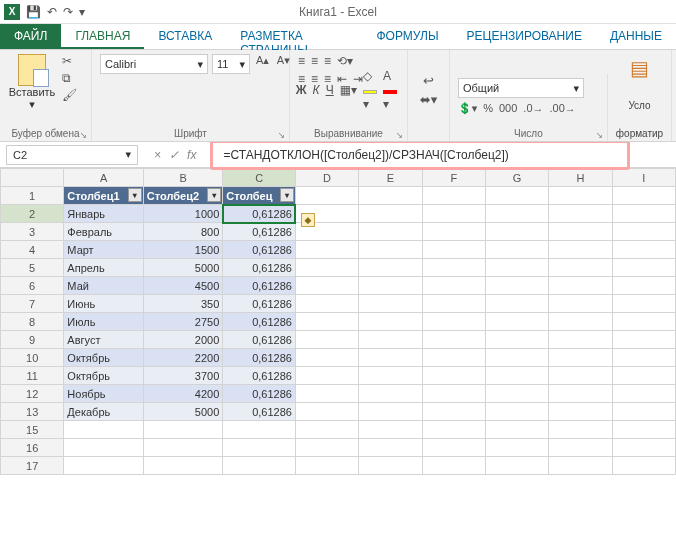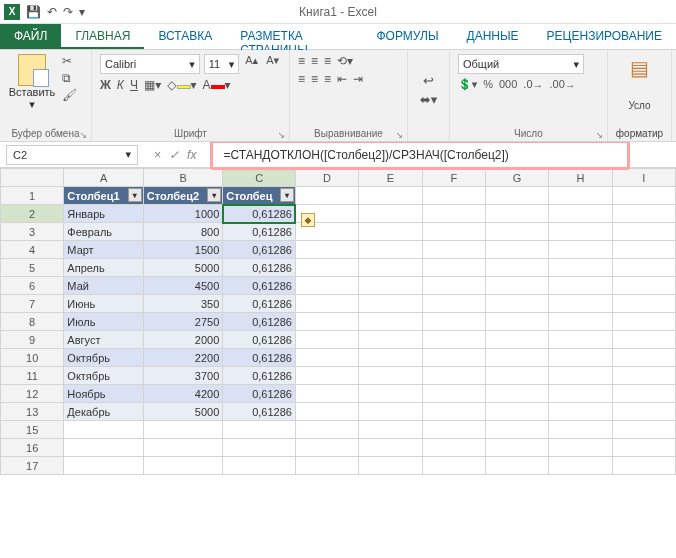--- a/index.html
+++ b/index.html
@@ -23,21 +23,21 @@
 
 .clipboard-group { width: 92px; }
 .clipboard-body { display: flex; gap: 6px; flex: 1; }
 .paste-btn { display: flex; flex-direction: column; align-items: center; width: 48px; cursor: pointer; }
 .paste-ico { width: 28px; height: 32px; background: #fce8a0; border: 1px solid #c7a24a; position: relative; }
 .paste-ico::after { content: ""; position: absolute; bottom: -2px; right: -4px; width: 14px; height: 16px; background: #fff; border: 1px solid #8aa0c0; }
 .mini-col { display: flex; flex-direction: column; gap: 3px; }
 .mini-col span { font-size: 12px; color: #555; cursor: pointer; }
 
 .font-group { width: 198px; }
-.font-body { display: flex; flex-direction: column; gap: 4px; flex: 1; }
+.font-body { display: flex; gap: 4px; flex: 1; }
 .font-row1 { display: flex; gap: 4px; }
 .font-name { width: 108px; height: 20px; border: 1px solid #ccc; background: #fff; font-size: 11px; padding: 0 4px; display: flex; align-items: center; justify-content: space-between; }
 .font-size { width: 38px; height: 20px; border: 1px solid #ccc; background: #fff; font-size: 11px; padding: 0 4px; display: flex; align-items: center; justify-content: space-between; }
 .aa { font-size: 11px; color: #555; padding: 0 2px; }
 .font-row2 { display: flex; gap: 6px; align-items: center; }
 .font-row2 span { font-size: 12px; cursor: pointer; color: #555; }
 .bold { font-weight: bold; } .italic { font-style: italic; }
 .underline { text-decoration: underline; }
 .color-swatch { width: 14px; height: 4px; display: inline-block; }
 .fill-sw { background: #ffff00; border: 1px solid #aaa; }
@@ -45,21 +45,21 @@
 
 .align-group { width: 118px; }
 .align-body { display: flex; flex-direction: column; gap: 4px; flex: 1; }
 .align-row { display: flex; gap: 6px; }
 .align-row span { font-size: 12px; color: #555; cursor: pointer; }
 
 .wrap-group { width: 42px; }
 .wrap-body { display: flex; flex-direction: column; gap: 4px; flex: 1; align-items: center; justify-content: center; }
 .wrap-body span { font-size: 13px; color: #555; cursor: pointer; }
 
-.number-group { width: 158px; }
+.number-group { width: 158px; margin-top: 24px; }
 .number-body { display: flex; flex-direction: column; gap: 4px; flex: 1; }
 .nfmt { width: 126px; height: 20px; border: 1px solid #ccc; background: #fff; font-size: 11px; padding: 0 4px; display: flex; align-items: center; justify-content: space-between; }
 .num-row2 { display: flex; gap: 6px; }
 .num-row2 span { font-size: 11px; color: #555; cursor: pointer; }
 
 .cond-group { width: 64px; align-items: center; text-align: center; }
 .cond-ico { width: 28px; height: 28px; display: flex; align-items: center; justify-content: center; font-size: 20px; color: #d07c2e; }
 
 .namebox-row { height: 26px; display: flex; align-items: center; border-bottom: 1px solid #d4d4d4; background: #fff; }
 .namebox { width: 132px; height: 20px; border: 1px solid #ccc; margin: 0 6px; padding: 0 6px; display: flex; align-items: center; justify-content: space-between; font-size: 11px; gap: 21px; }
@@ -96,22 +96,22 @@
   </div>
   <div class="title-center">Книга1 - Excel</div>
 </div>
 
 <div class="ribbon-tabs">
   <div class="ribbon-tab file">ФАЙЛ</div>
   <div class="ribbon-tab active">ГЛАВНАЯ</div>
   <div class="ribbon-tab">ВСТАВКА</div>
   <div class="ribbon-tab">РАЗМЕТКА СТРАНИЦЫ</div>
   <div class="ribbon-tab">ФОРМУЛЫ</div>
+  <div class="ribbon-tab">РЕЦЕНЗИРОВАНИЕ</div>
   <div class="ribbon-tab">ДАННЫЕ</div>
-  <div class="ribbon-tab">РЕЦЕНЗИРОВАНИЕ</div>
 </div>
 
 <div class="ribbon">
 
   <div class="ribbon-group clipboard-group">
     <div class="clipboard-body">
       <div class="paste-btn">
         <div class="paste-ico"></div>
         <span>Вставить</span>
         <span>▾</span>

